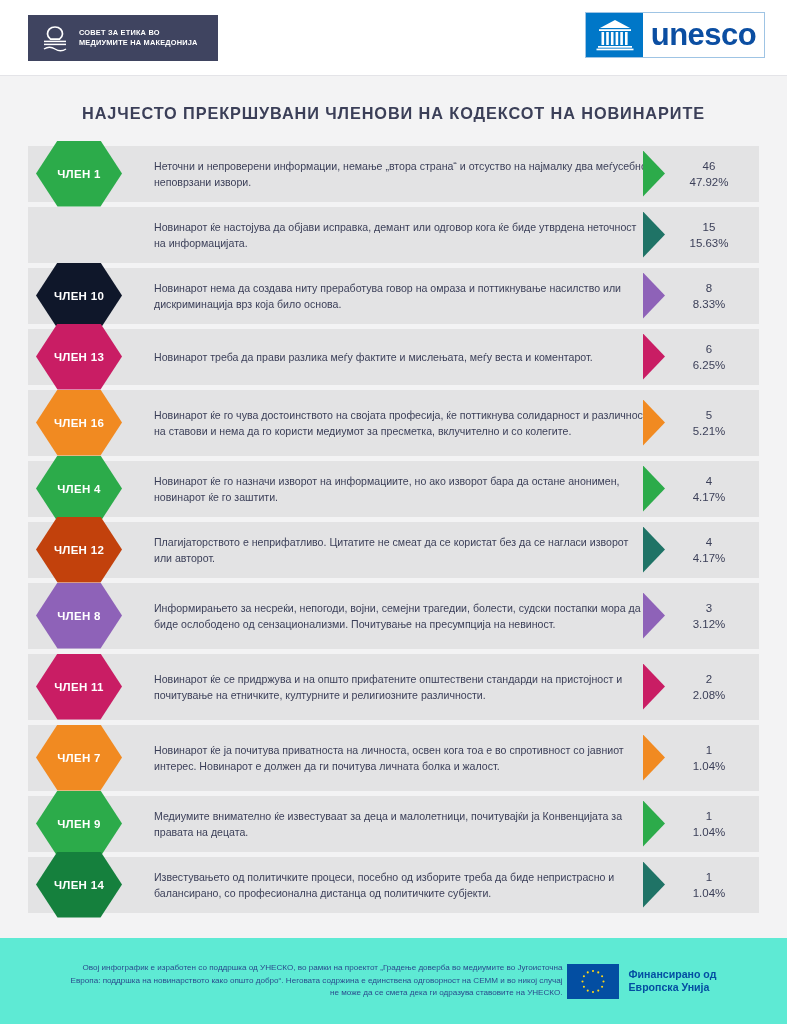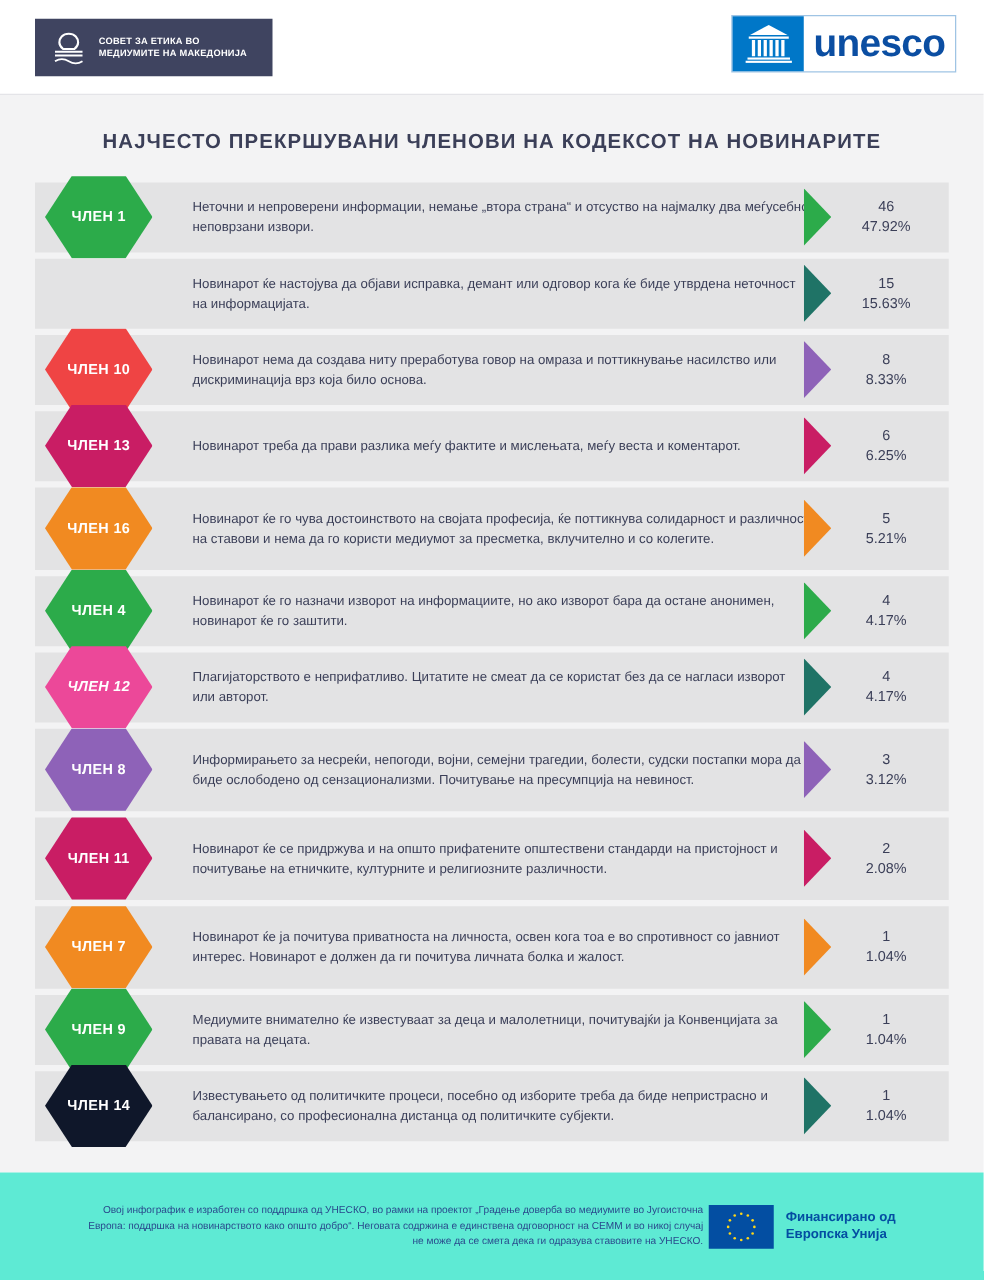--- a/index.html
+++ b/index.html
@@ -300,21 +300,21 @@
           <div class="row-text">Новинарот ќе настојува да објави исправка, демант или одговор кога ќе биде утврдена неточност на информацијата.</div>
           <div class="row-right">
             <div class="arrow" style="background: rgb(31, 115, 102);"></div>
             <div class="stats">
               <span class="stat-count">15</span>
               <span class="stat-pct">15.63%</span>
             </div>
           </div>
         </div>
         <div class="row">
-          <div class="hex" style="background: #ef4444;">
+          <div class="hex" style="background: #0f172a;">
             <span class="hex-label">ЧЛЕН 10</span>
           </div>
           <div class="row-text">Новинарот нема да создава ниту преработува говор на омраза и поттикнување насилство или дискриминација врз која било основа.</div>
           <div class="row-right">
             <div class="arrow" style="background: rgb(142, 98, 184);"></div>
             <div class="stats">
               <span class="stat-count">8</span>
               <span class="stat-pct">8.33%</span>
             </div>
           </div>
@@ -352,21 +352,21 @@
           <div class="row-text">Новинарот ќе го назначи изворот на информациите, но ако изворот бара да остане анонимен, новинарот ќе го заштити.</div>
           <div class="row-right">
             <div class="arrow" style="background: rgb(44, 171, 74);"></div>
             <div class="stats">
               <span class="stat-count">4</span>
               <span class="stat-pct">4.17%</span>
             </div>
           </div>
         </div>
         <div class="row">
-          <div class="hex" style="background: #ec4899; font-style: italic;">
+          <div class="hex" style="background: #c2410c;">
             <span class="hex-label">ЧЛЕН 12</span>
           </div>
           <div class="row-text">Плагијаторството е неприфатливо. Цитатите не смеат да се користат без да се нагласи изворот или авторот.</div>
           <div class="row-right">
             <div class="arrow" style="background: rgb(31, 115, 102);"></div>
             <div class="stats">
               <span class="stat-count">4</span>
               <span class="stat-pct">4.17%</span>
             </div>
           </div>
@@ -417,21 +417,21 @@
           <div class="row-text">Медиумите внимателно ќе известуваат за деца и малолетници, почитувајќи ја Конвенцијата за правата на децата.</div>
           <div class="row-right">
             <div class="arrow" style="background: rgb(44, 171, 74);"></div>
             <div class="stats">
               <span class="stat-count">1</span>
               <span class="stat-pct">1.04%</span>
             </div>
           </div>
         </div>
         <div class="row">
-          <div class="hex" style="background: #0f172a;">
+          <div class="hex" style="background: #15803d;">
             <span class="hex-label">ЧЛЕН 14</span>
           </div>
           <div class="row-text">Известувањето од политичките процеси, посебно од изборите треба да биде непристрасно и балансирано, со професионална дистанца од политичките субјекти.</div>
           <div class="row-right">
             <div class="arrow" style="background: rgb(31, 115, 102);"></div>
             <div class="stats">
               <span class="stat-count">1</span>
               <span class="stat-pct">1.04%</span>
             </div>
           </div>

